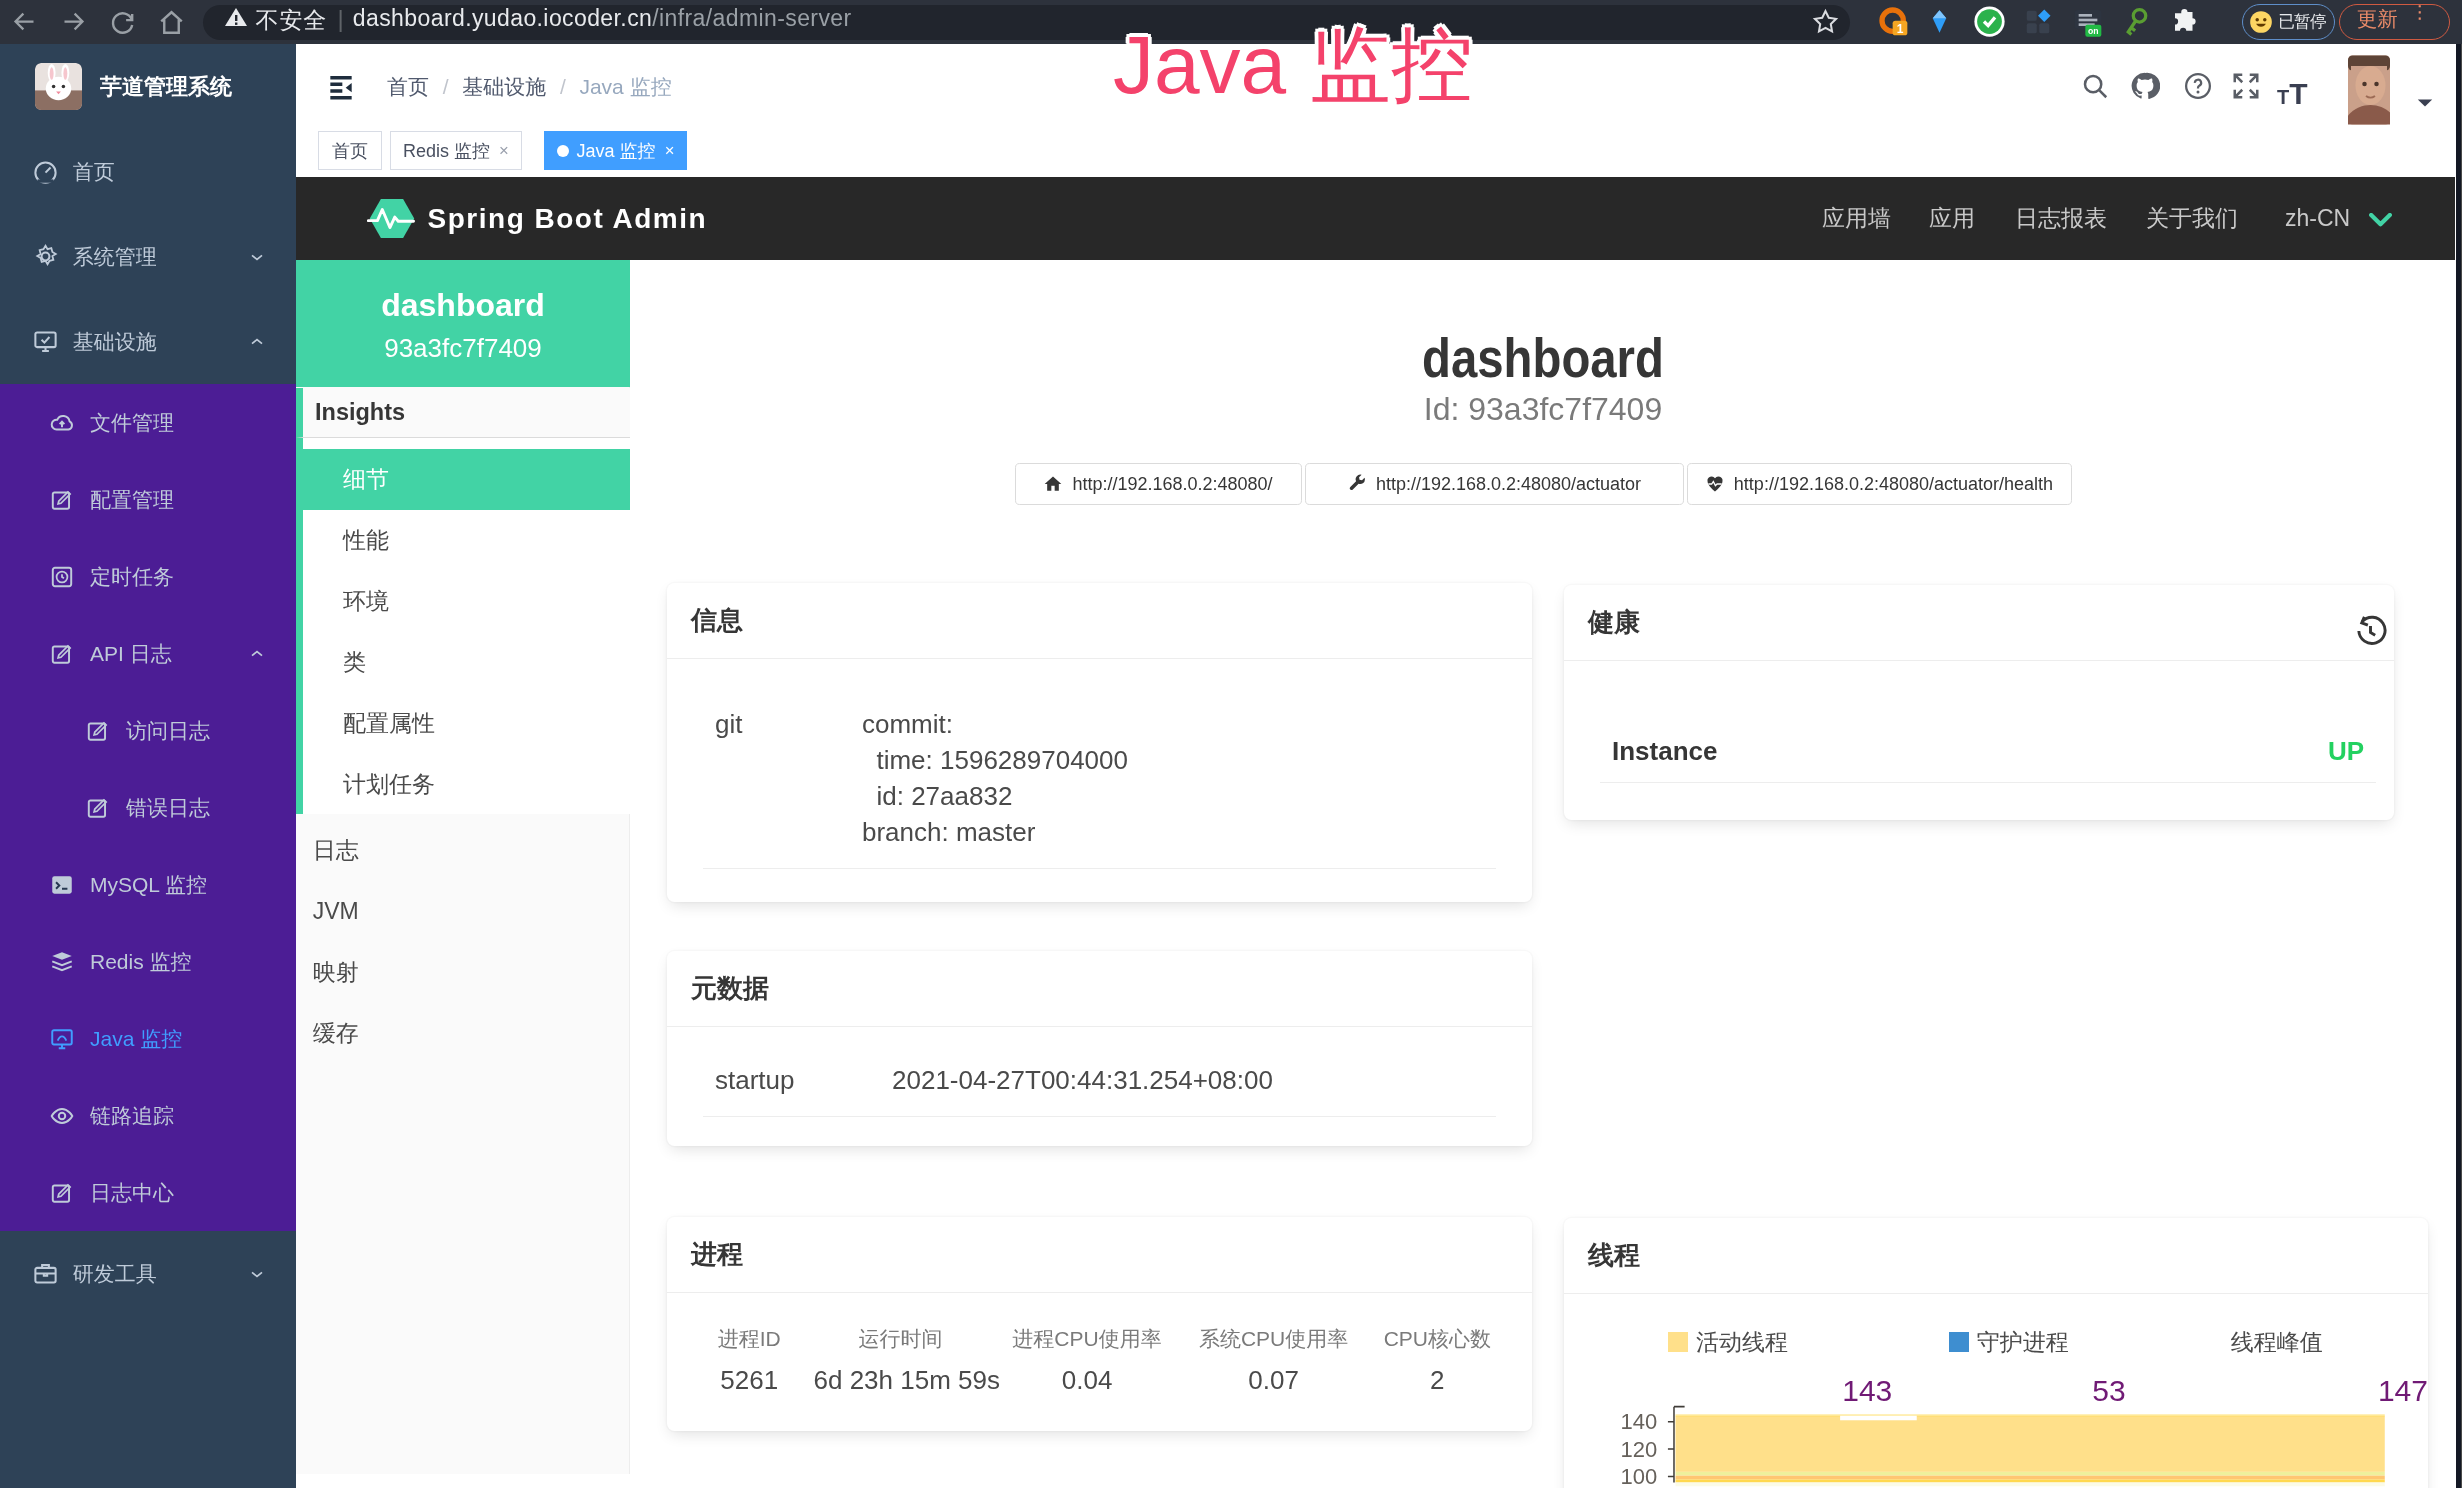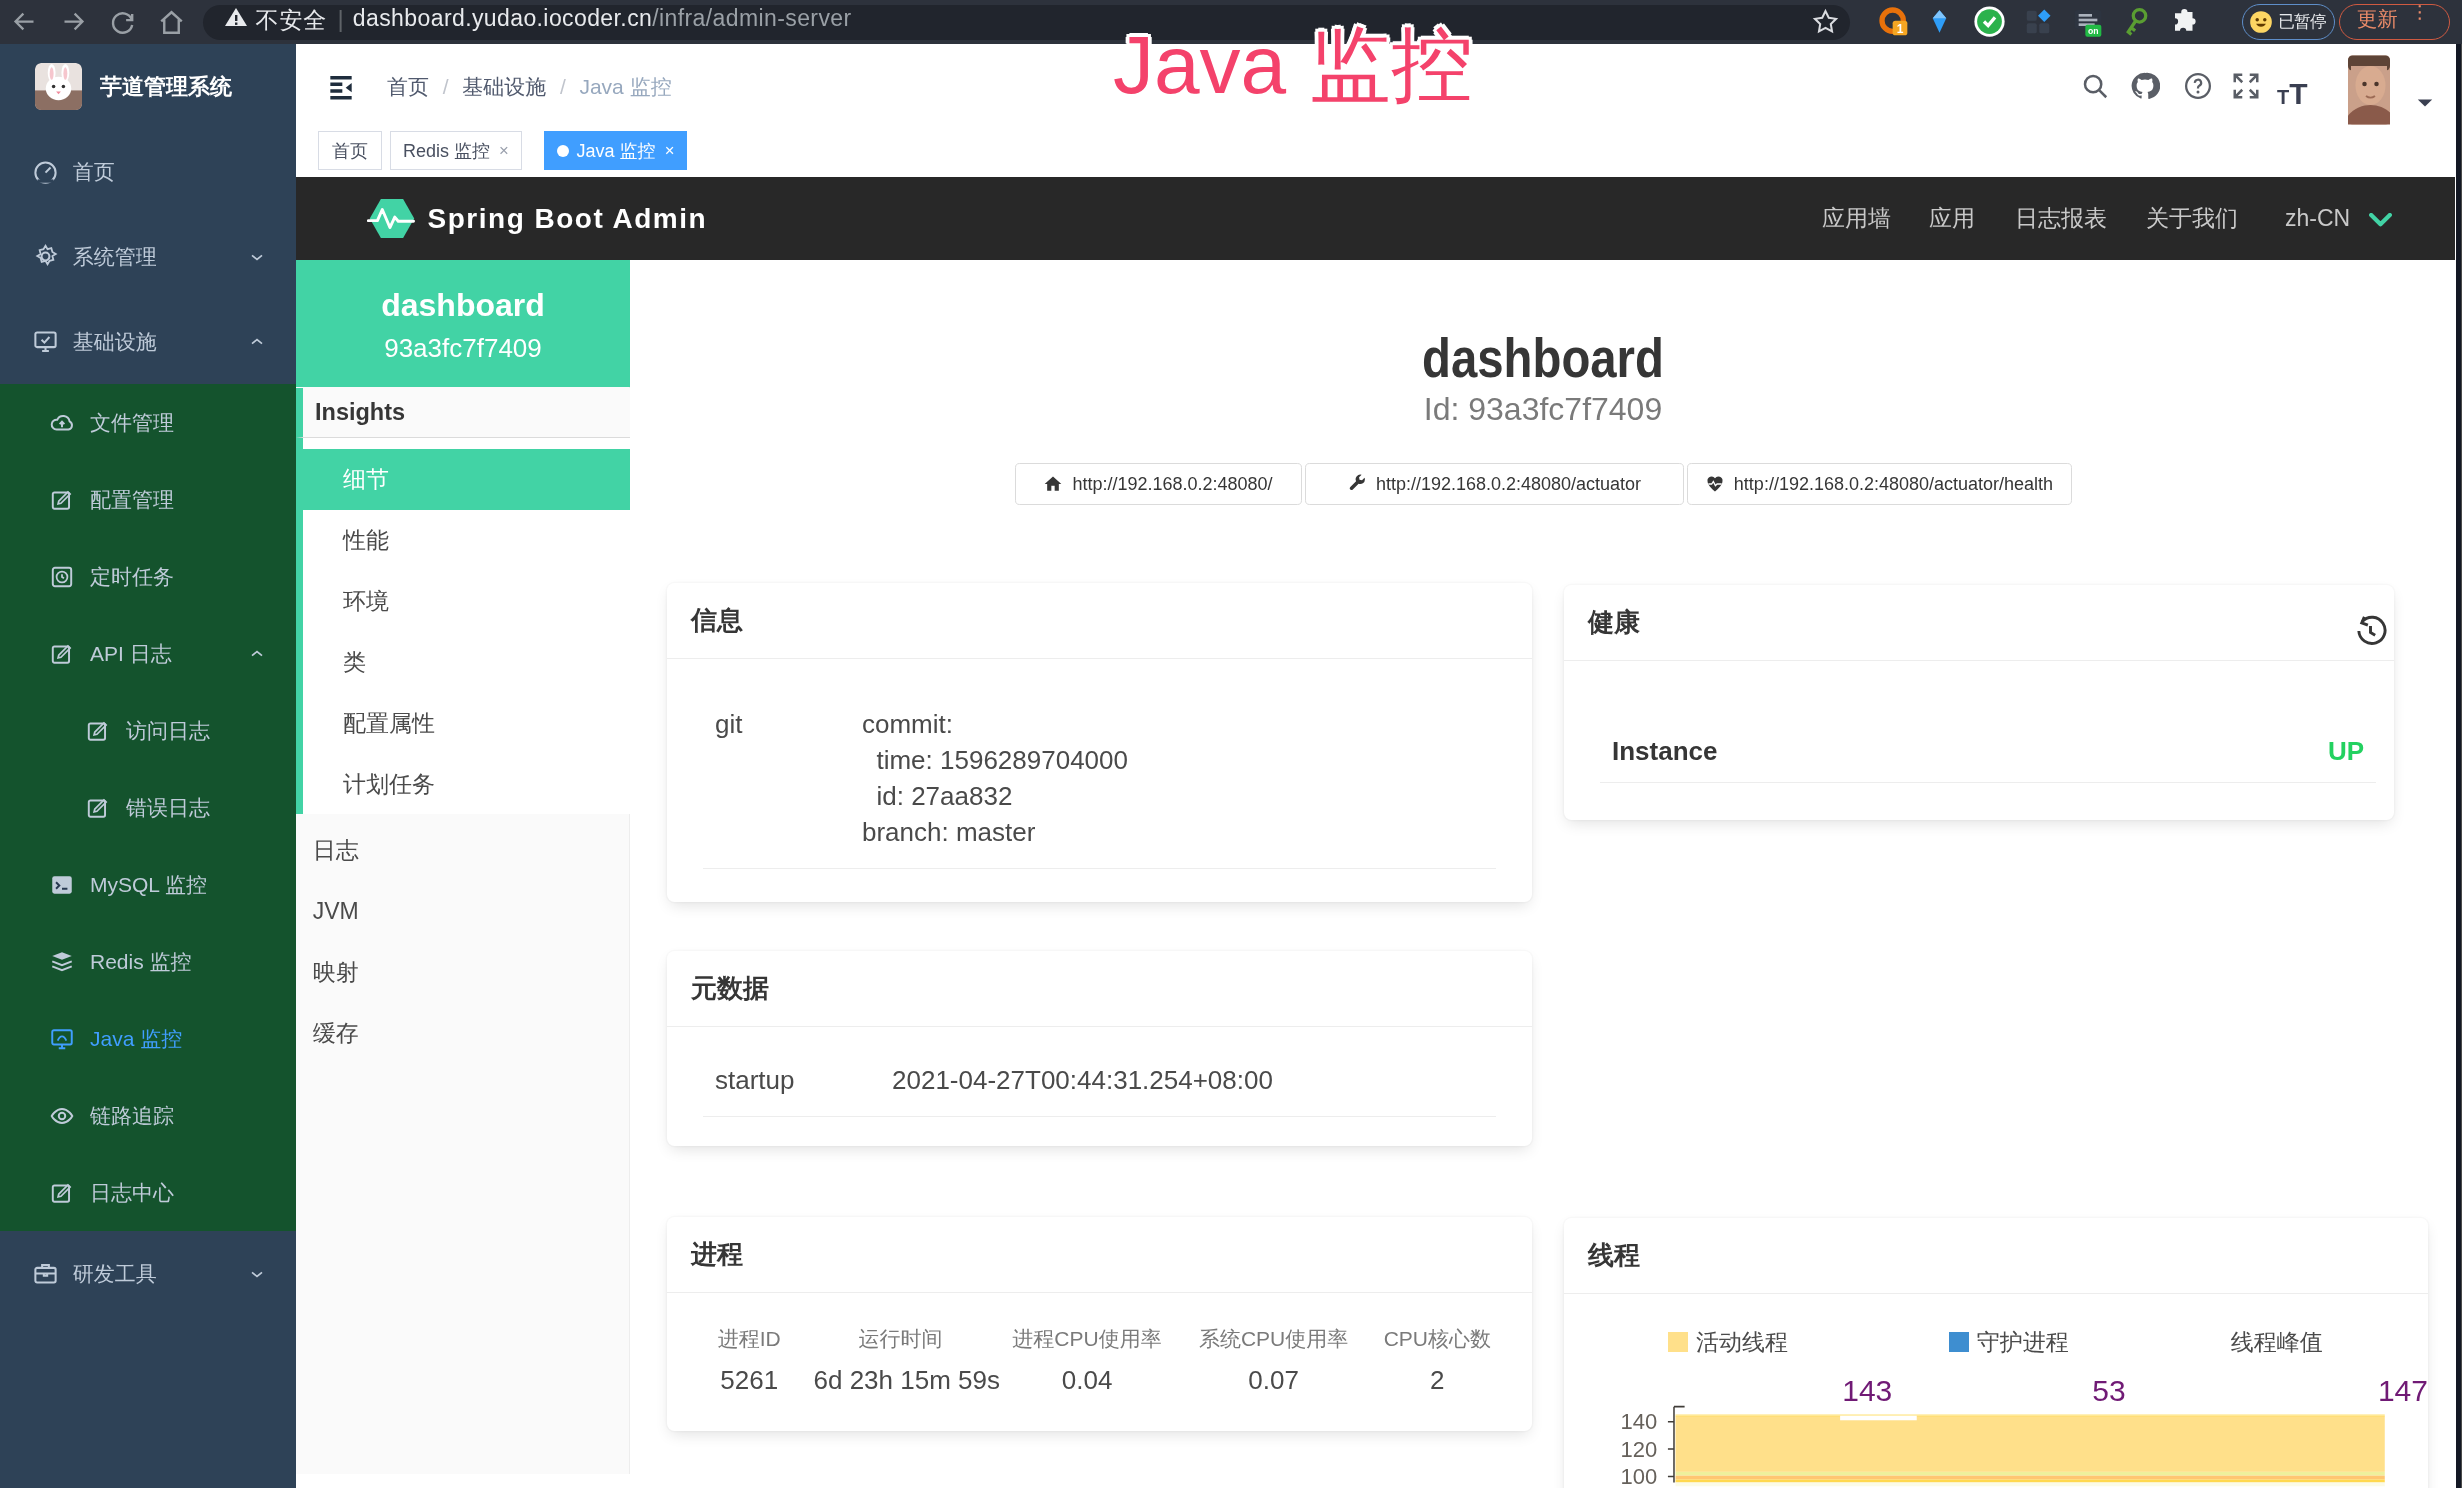--- a/index.html
+++ b/index.html
@@ -22,21 +22,21 @@
 
 
 #sidebar { left:0; top:44px; width:296px; height:1445px; background:#2e4257; color:#bfcbd9; }
 #sidebar .logo { height:85px; display:flex; align-items:center; }
 #sidebar .logo .limg { width:47px; height:47px; margin-left:35px; border-radius:6px; }
 #sidebar .logo .lt { color:#fff; font-weight:bold; font-size:22px; margin-left:18px; }
 .mitem { height:85px; display:flex; align-items:center; font-size:21px; position:relative;}
 .mitem .mi { width:27px; height:27px; margin-left:32px; }
 .mitem .mt { margin-left:13.7px; }
 .chev { position:absolute; right:29px; }
-#submenu { background:#14532d;text-align:right; }
+#submenu { background:#4c1d95;text-align:right; }
 .sitem { height:77px; display:flex; align-items:center; font-size:21px; position:relative;}
 .sitem .mi { width:26px; height:26px; margin-left:49px; }
 .sitem .mt { margin-left:15px; }
 .sitem.n2 .mi { margin-left:85px; }
 .blue { color:#409eff !important; }
 
 
 #appheader { left:296px; top:44px; width:2167px; height:85px; background:#fff; }
 #crumb { position:absolute; left:91px; top:0; height:85px; display:flex; align-items:center; font-size:21px; color:#515a6e; }
 #crumb .s { color:#c0c4cc; margin:0 13.7px; }

